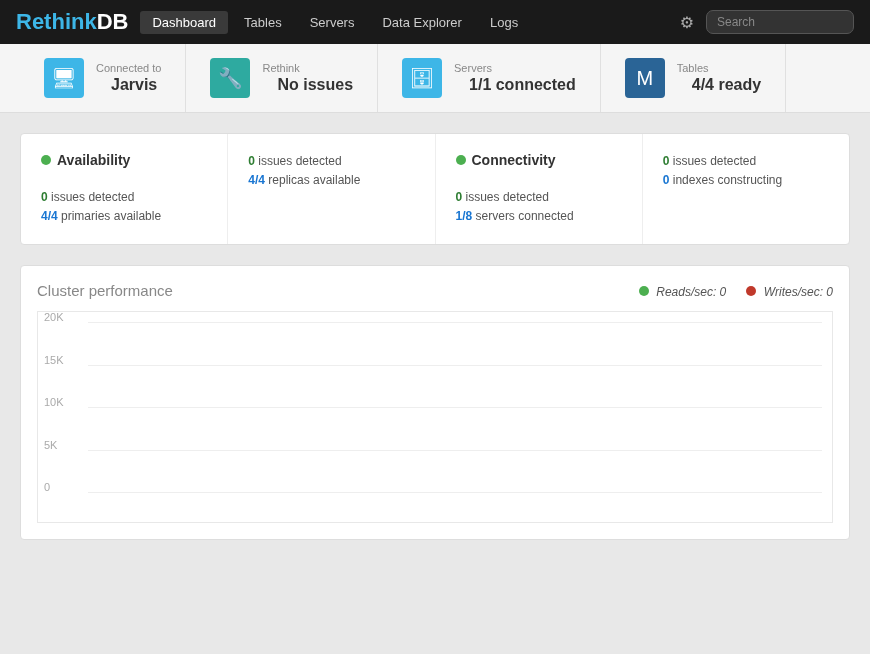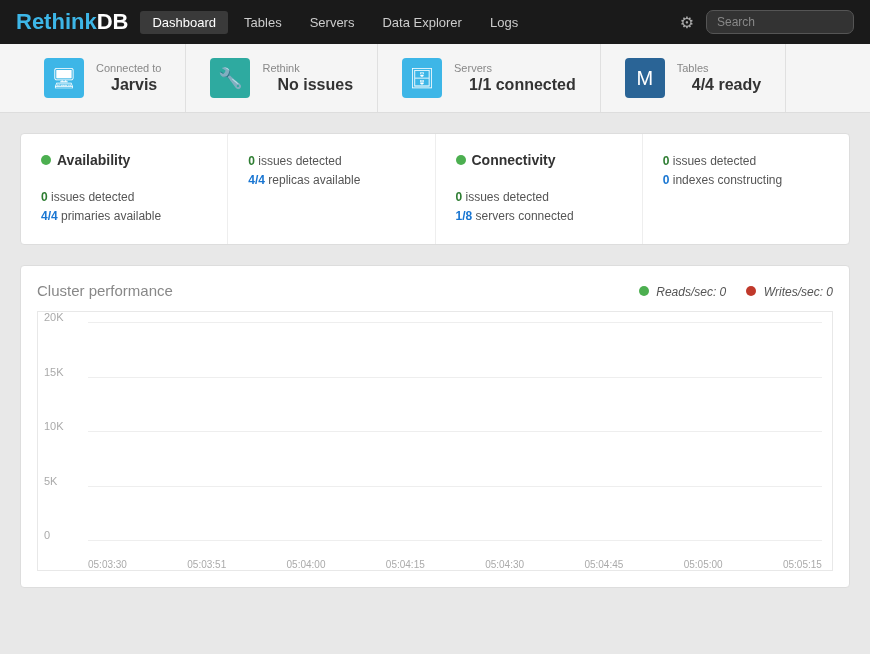--- a/index.html
+++ b/index.html
@@ -168,21 +168,21 @@
       margin-right: 4px;
     }
     .legend-dot.green { background: #4caf50; }
     .legend-dot.red { background: #c0392b; }
 
     
     .chart-container {
       position: relative;
       border: 1px solid #e8e8e8;
       background: #fff;
-      height: 260px;
+      height: 212px;
       padding: 10px 50px 30px 50px;
     }
     .chart-grid {
       position: absolute;
       left: 50px;
       right: 10px;
       top: 10px;
       bottom: 30px;
     }
     .grid-line {
@@ -330,26 +330,16 @@
           <span class="grid-label">10K</span>
         </div>
         <div class="grid-line" style="top: 75%;">
           <span class="grid-label">5K</span>
         </div>
         <div class="grid-line" style="top: 100%;">
           <span class="grid-label">0</span>
         </div>
       </div>
 
-      <div class="x-axis">
-        <span class="x-label">05:03:30</span>
-        <span class="x-label">05:03:51</span>
-        <span class="x-label">05:04:00</span>
-        <span class="x-label">05:04:15</span>
-        <span class="x-label">05:04:30</span>
-        <span class="x-label">05:04:45</span>
-        <span class="x-label">05:05:00</span>
-        <span class="x-label">05:05:15</span>
-      </div>
     </div>
   </div>
 
 </div>
 
 </body></html>

